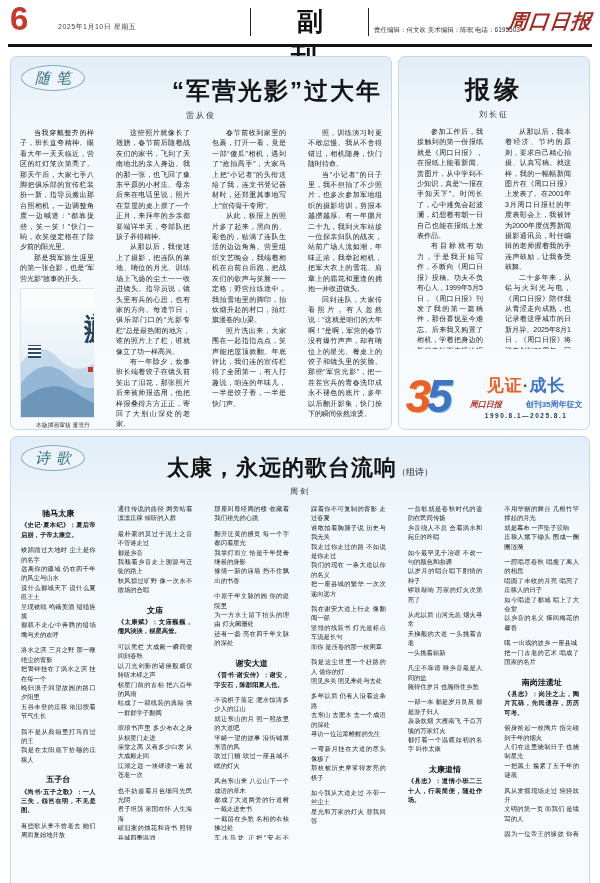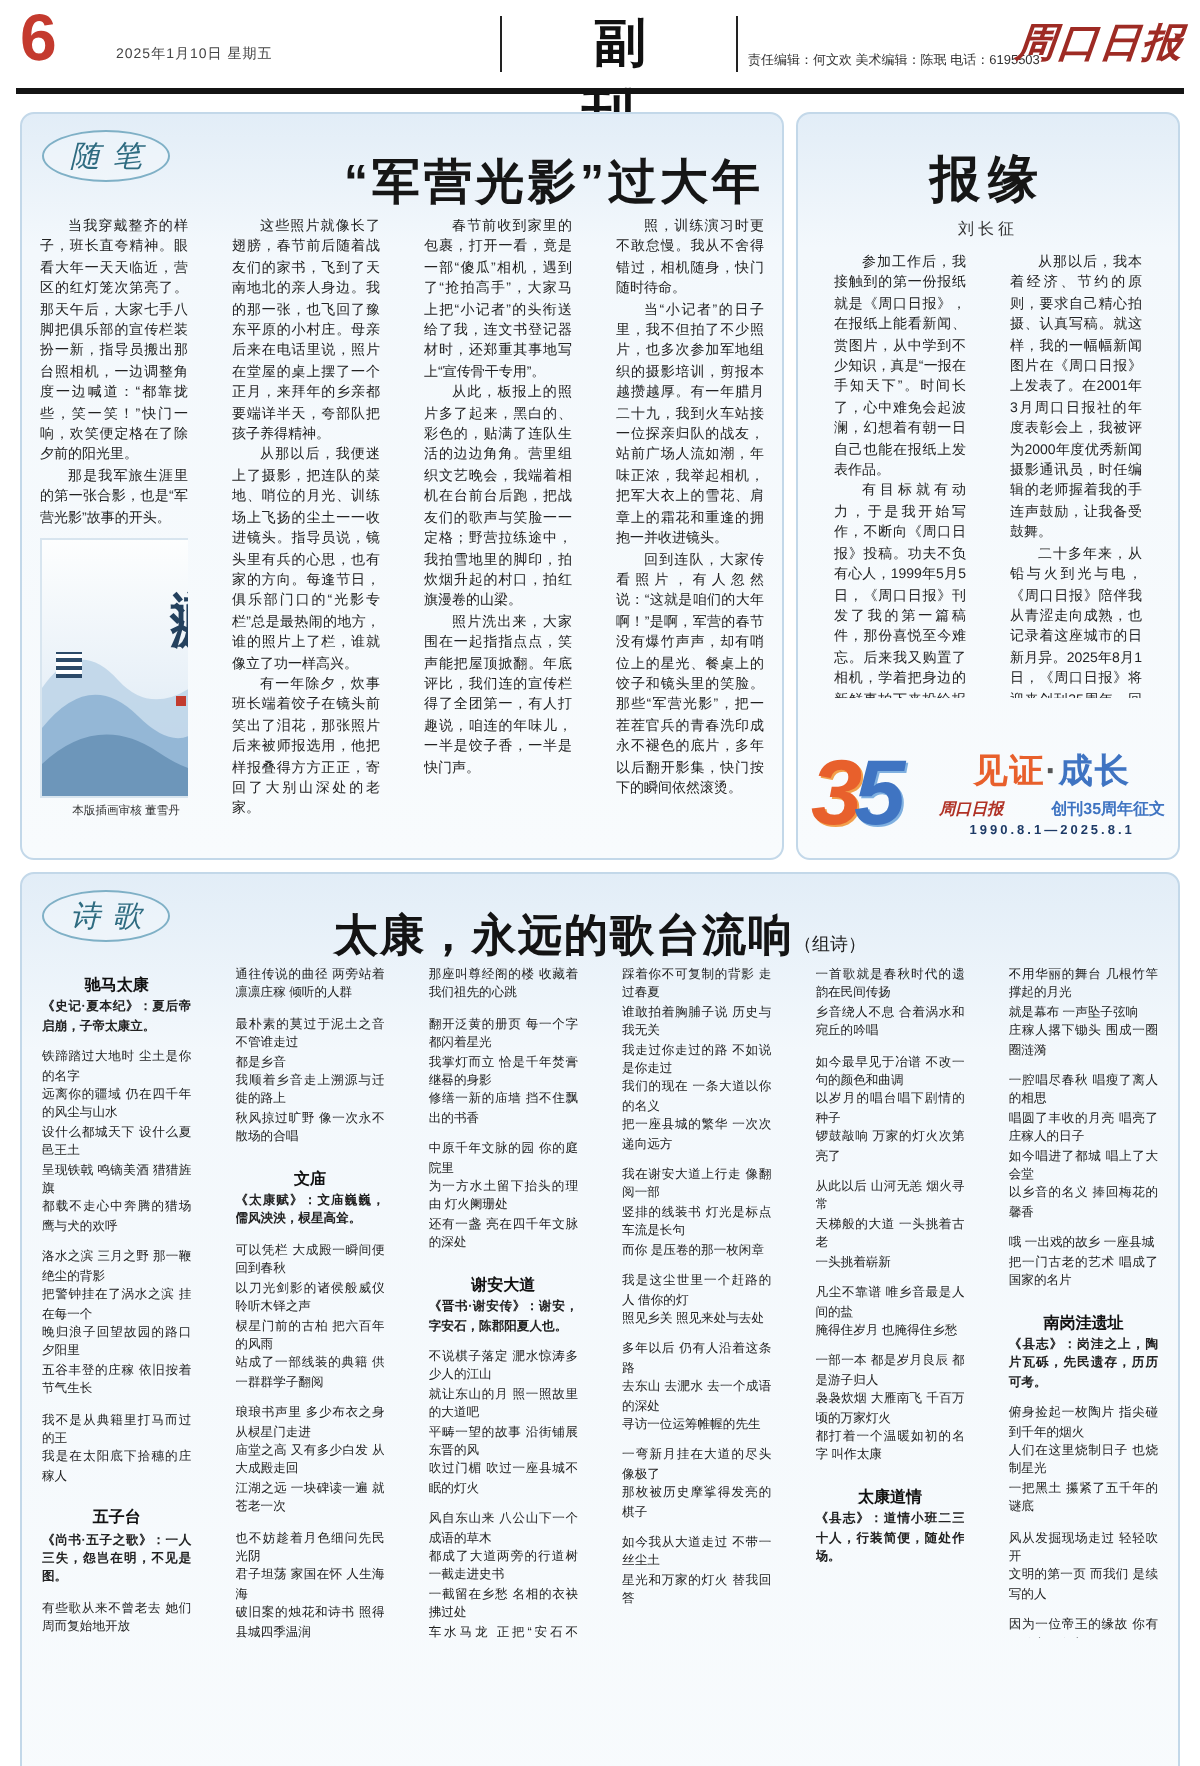--- a/index.html
+++ b/index.html
@@ -79,20 +79,21 @@
   <div class="section-title">副 刊</div>
   <div class="hbar" style="left:360px"></div>
   <div class="editors">责任编辑：何文欢  美术编辑：陈珉  电话：6195503</div>
   <div class="masthead">周口日报</div>
 </div>
 <div class="hrule"></div>
 
 <div id="essay-panel" class="panel">
   <div class="oval-badge">随笔</div>
   <div class="essay-title">“军营光影”过大年</div>
+  <div class="byline">雷从俊</div>
   <div class="cols">
     <div class="ecol">
       <div class="fill">
           <p class="para">当我穿戴整齐的样子，班长直夸精神。眼看大年一天天临近，营区的红灯笼次第亮了。那天午后，大家七手八脚把俱乐部的宣传栏装扮一新，指导员搬出那台照相机，一边调整角度一边喊道：“都靠拢些，笑一笑！”快门一响，欢笑便定格在了除夕前的阳光里。</p>
           <p class="para">那是我军旅生涯里的第一张合影，也是“军营光影”故事的开头。</p>
         </div>
       <div class="artwork">
         <div class="art-frame">
           <svg width="86" height="128" viewBox="0 0 86 128">
             <path d="M0,74 Q18,48 38,70 T86,64 L86,128 L0,128 Z" fill="#bcd3e7" opacity="0.85"></path>
@@ -148,20 +149,21 @@
       <div class="b35-dates">1990.8.1—2025.8.1</div>
     </div>
   </div>
 </div>
 
 <div id="poetry-panel" class="panel">
   <div class="oval-badge">诗歌</div>
   <div class="poem-title-row">
     <span class="poem-title">太康，永远的歌台流响</span><span class="poem-suffix">（组诗）</span>
   </div>
+  <div class="byline">周剑</div>
   <div class="cols">
     <div class="pcol">
         <div class="poem-h">驰马太康</div>
         <div class="poem-q">《史记·夏本纪》：夏后帝启崩，子帝太康立。</div>
         <div class="poem-s"></div>
         <div class="poem-l">铁蹄踏过大地时 尘土是你的名字</div>
         <div class="poem-l">远离你的疆域 仍在四千年的风尘与山水</div>
         <div class="poem-l">设什么都城天下 设什么夏邑王土</div>
         <div class="poem-l">呈现铁戟 鸣镝美酒 猎猎旌旗</div>
         <div class="poem-l">都载不走心中奔腾的猎场 鹰与犬的欢呼</div>

